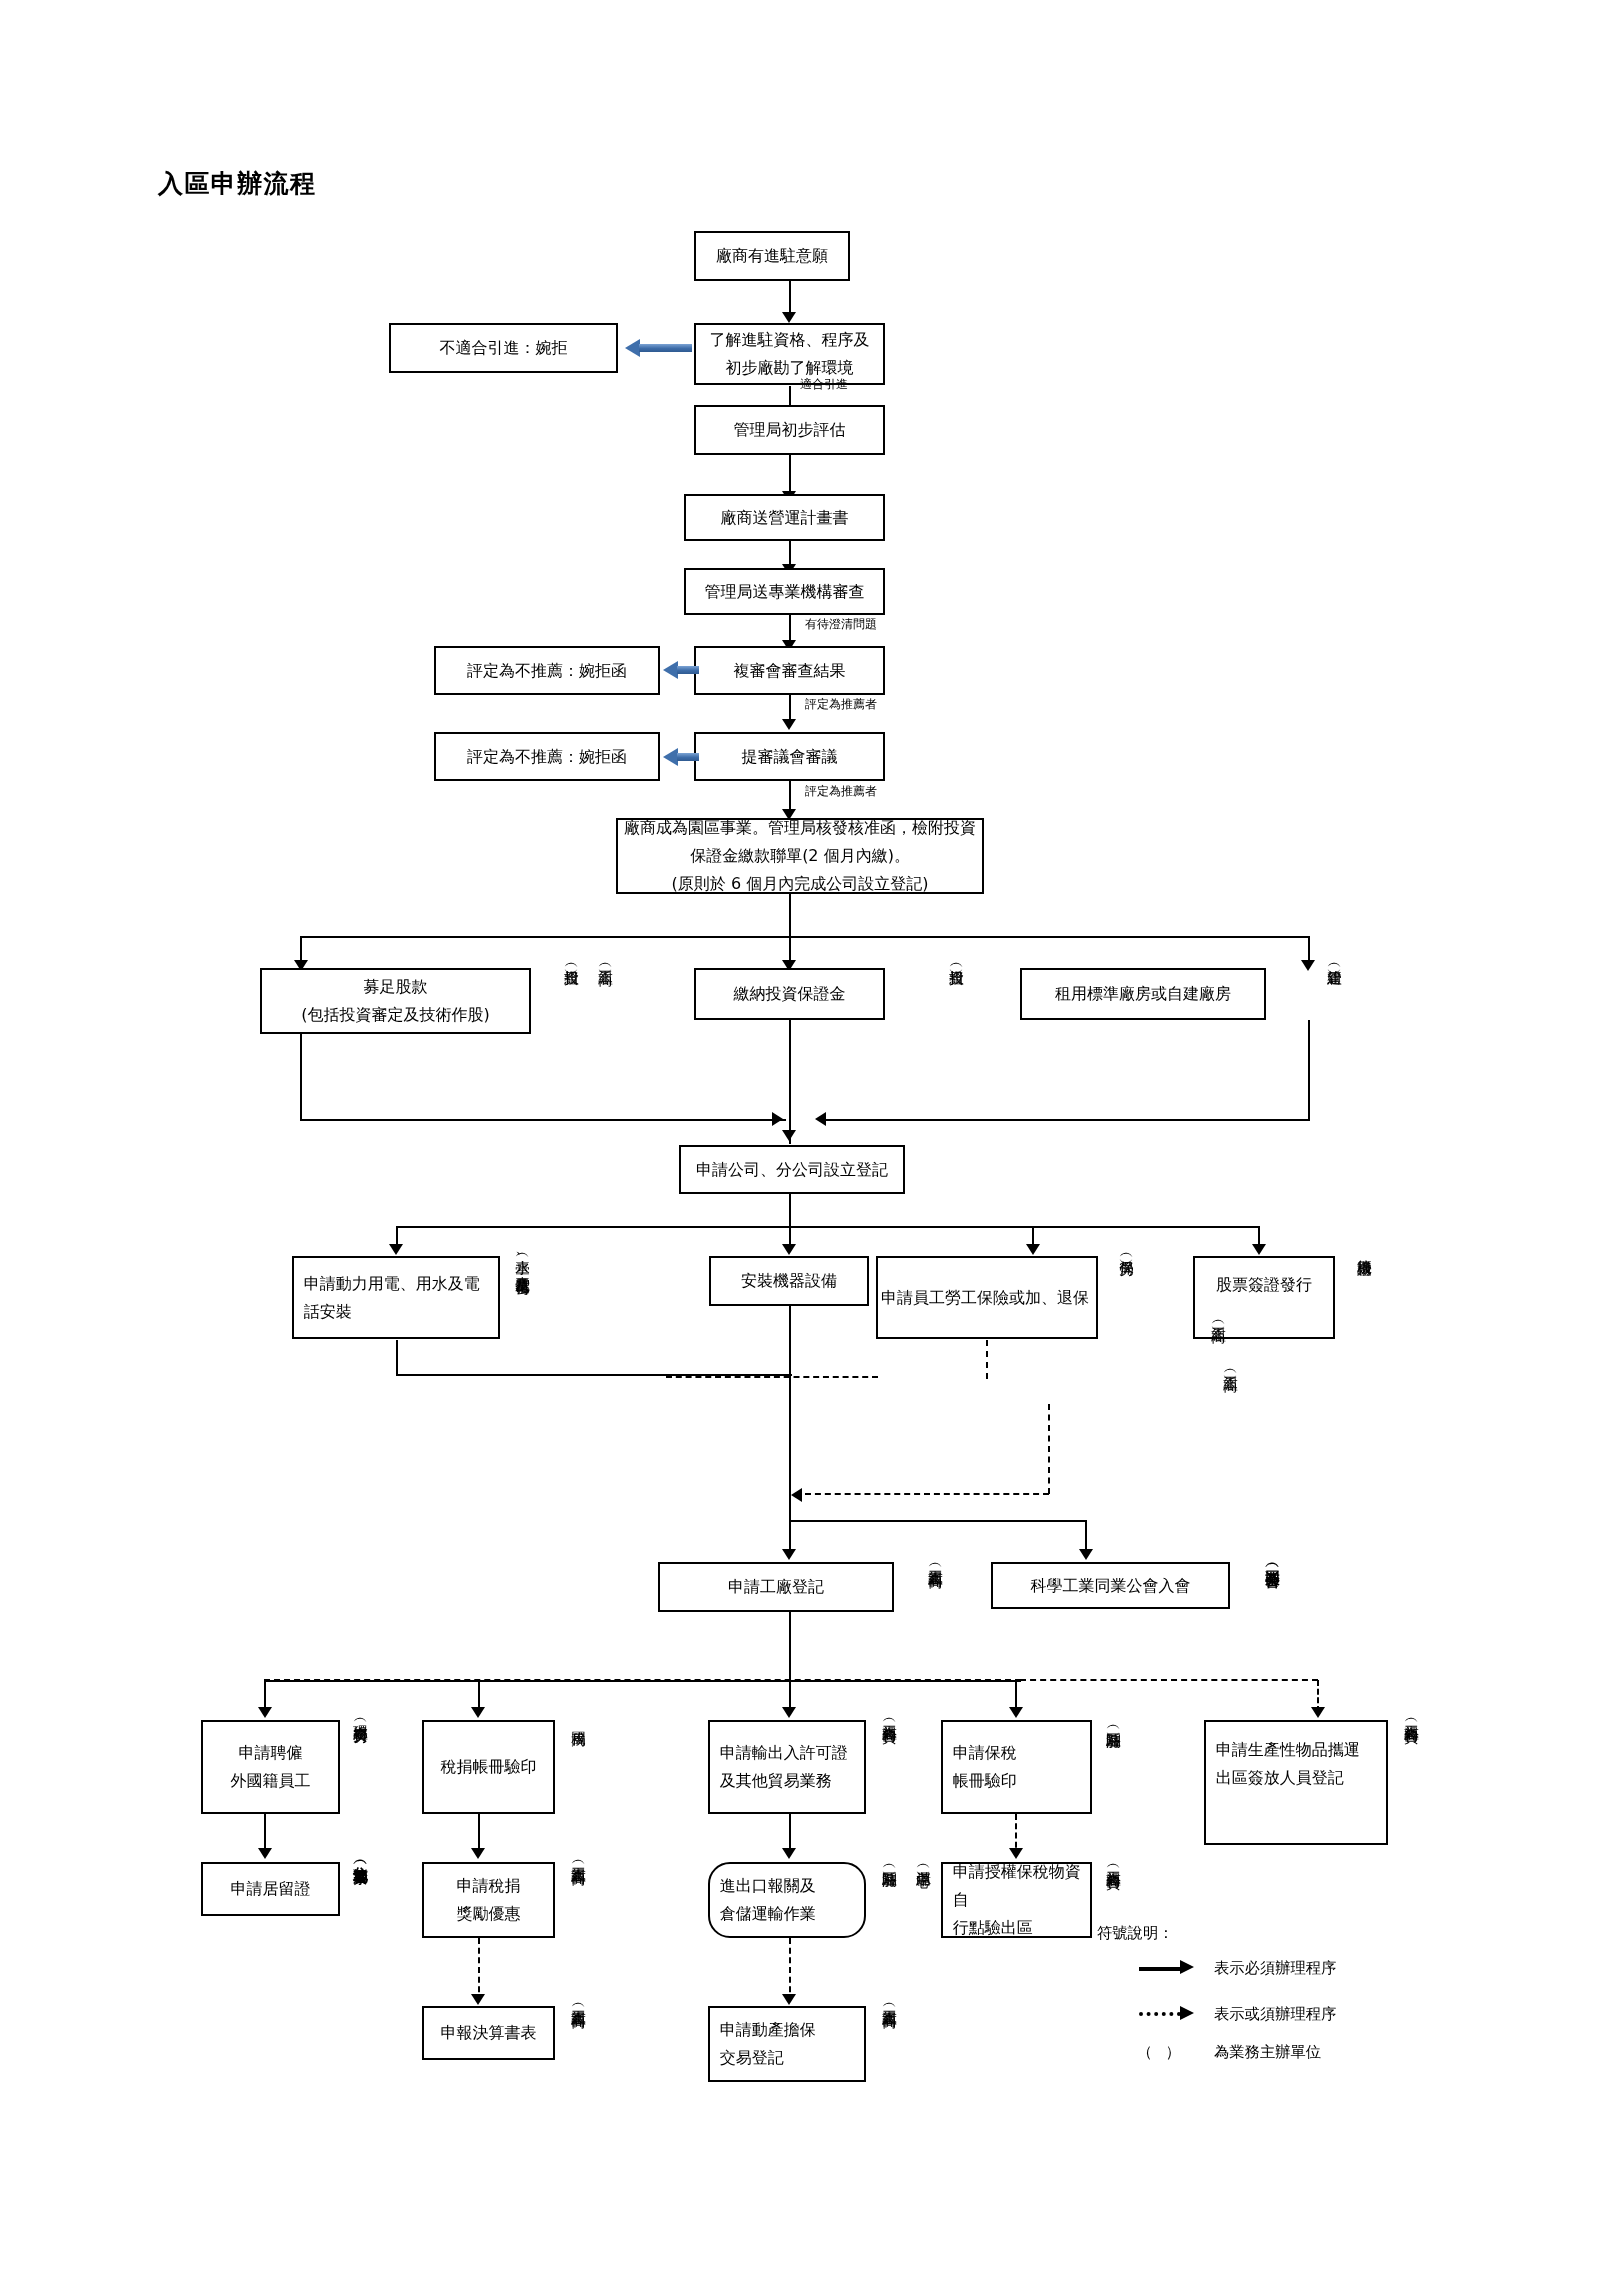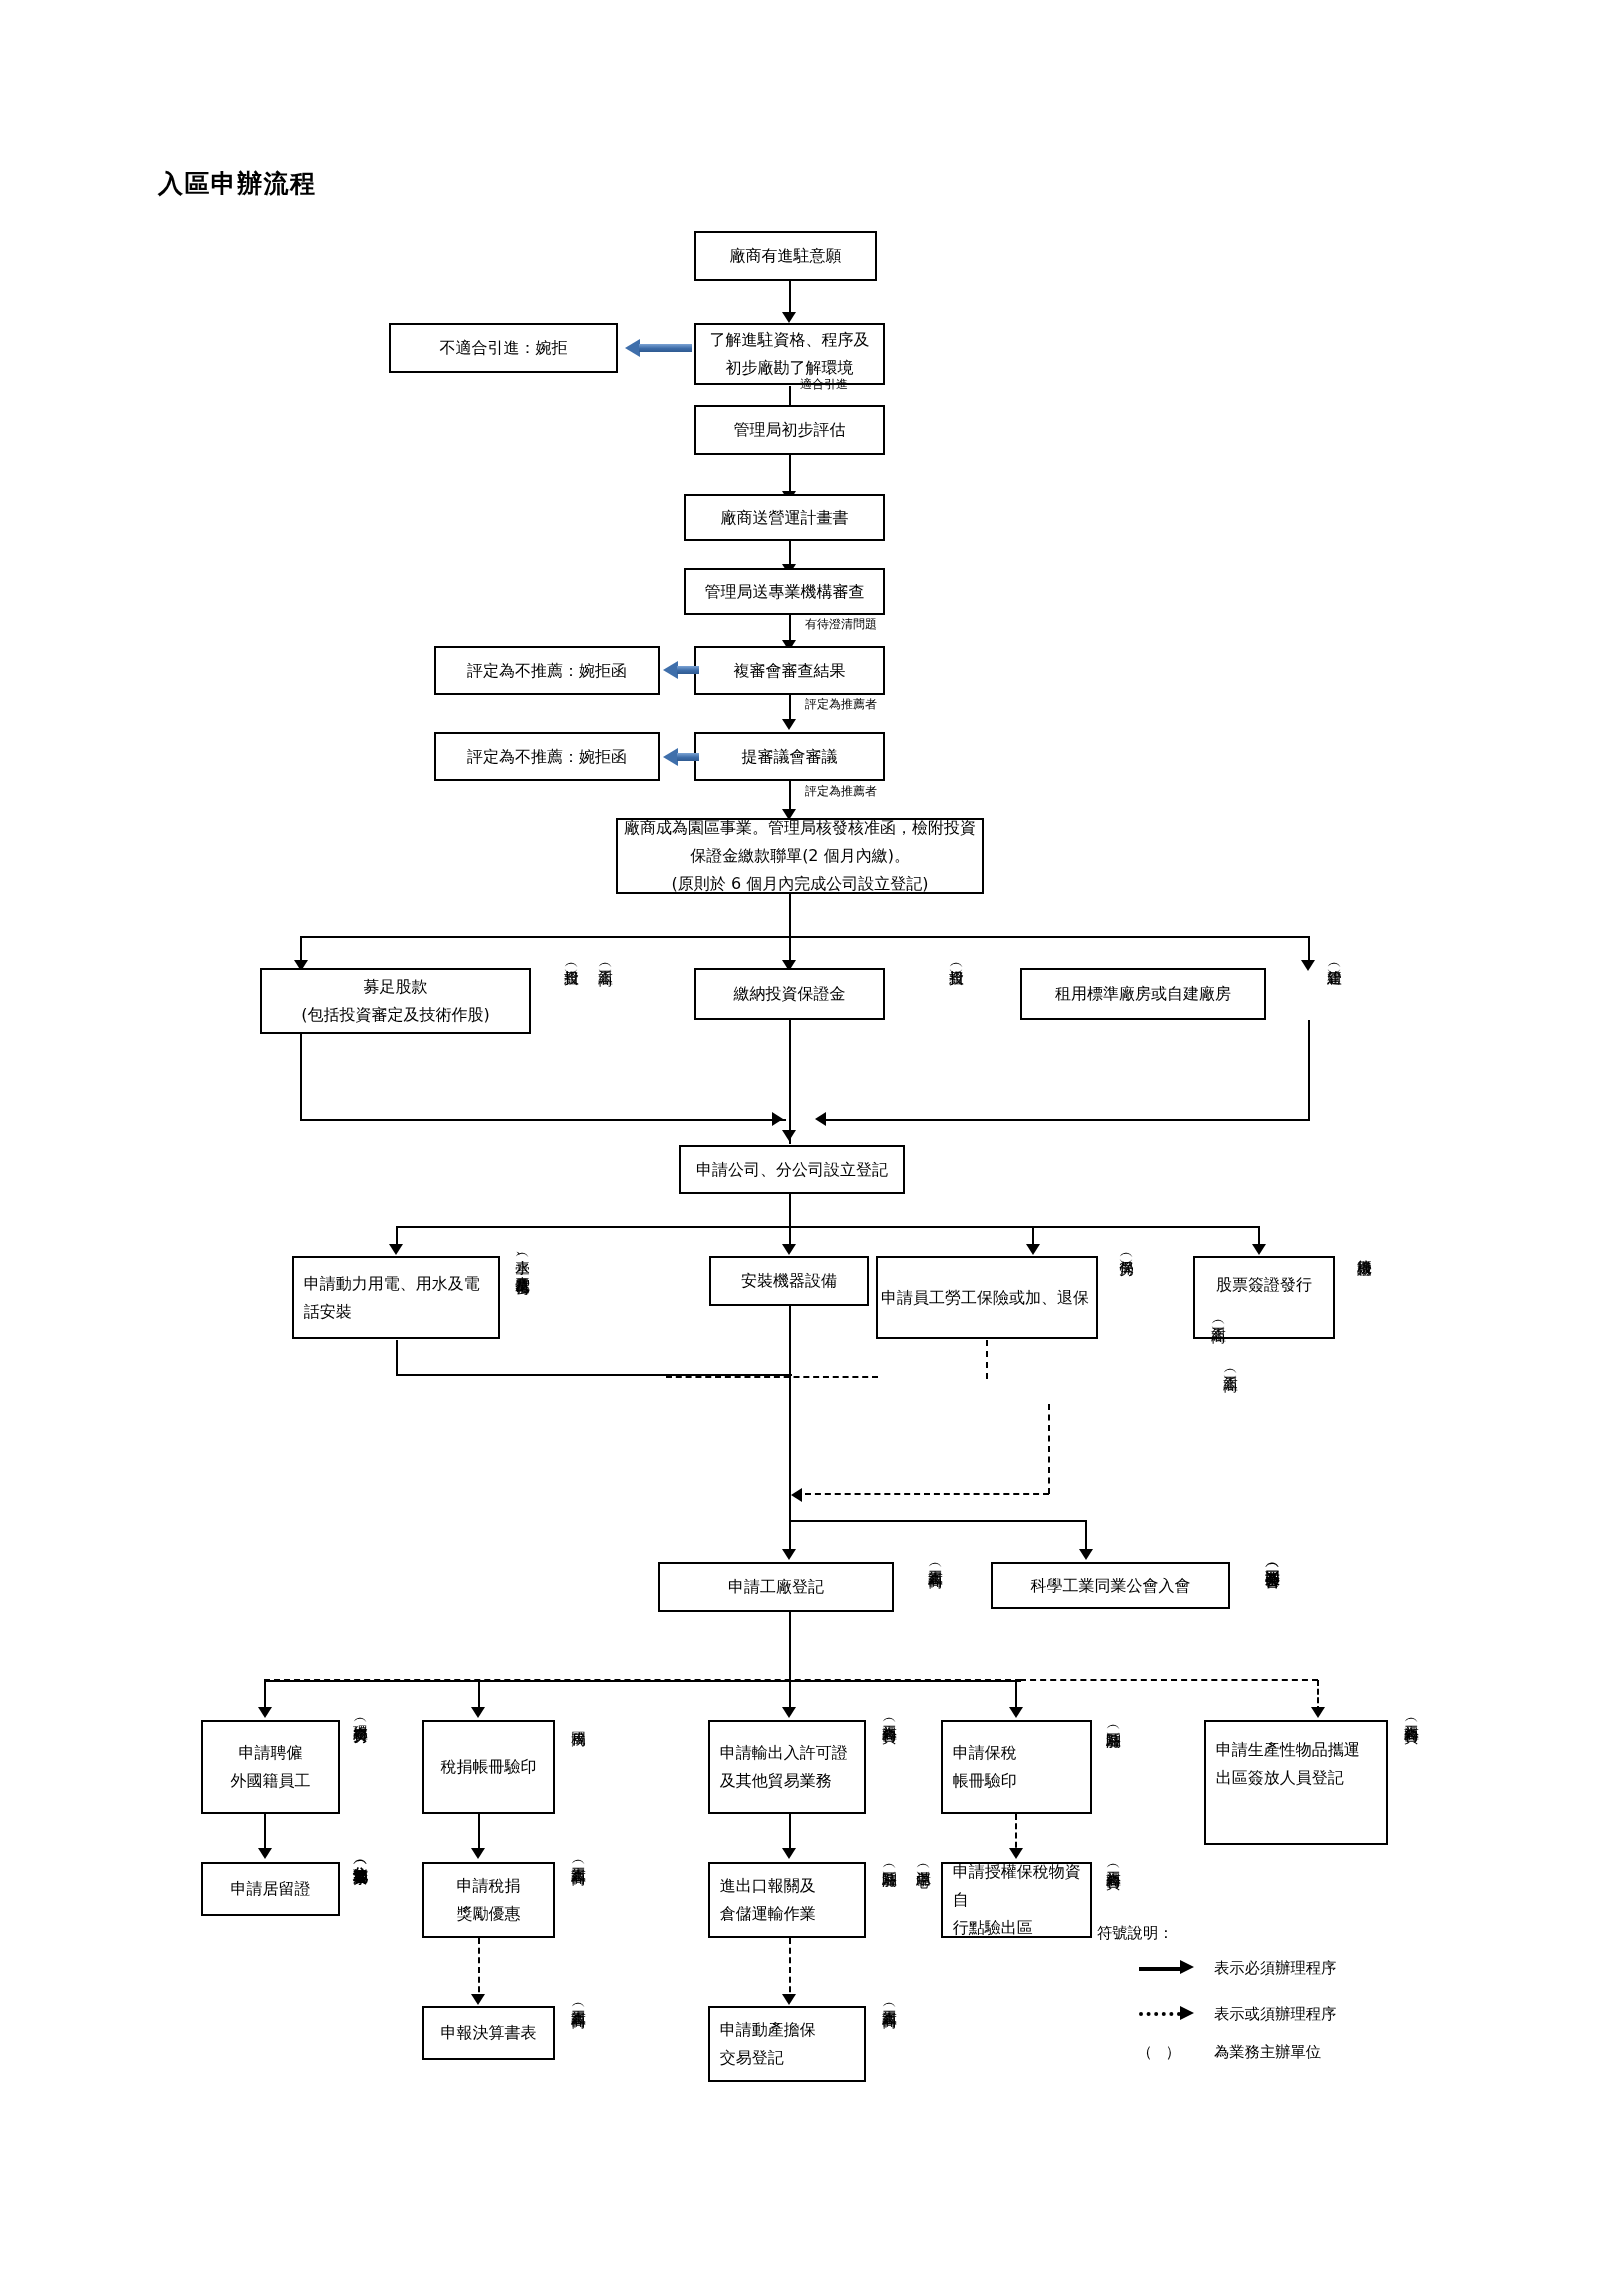--- a/index.html
+++ b/index.html
@@ -52,21 +52,21 @@
   .lg-head{position:absolute;width:0;height:0;border-top:7.6px solid transparent;
            border-bottom:7.6px solid transparent;border-left:14px solid #000;}
 </style>
 </head>
 <body>
 
 <div id="page">
 
   <div class="title" style="left:158px;top:167px;">入區申辦流程</div>
 
-  <div class="box" style="left:694px;top:231px;width:183px;height:50px;">
+  <div class="box" style="left:694px;top:231px;width:156px;height:50px;">
       <span class="txt">廠商有進駐意願</span>
     </div>
   <div class="ln vln" style="left:789px;top:281px;height:36px;"></div>
   <div class="adown" style="left:782px;top:312px;"></div>
 
   <div class="box" style="left:694px;top:323px;width:191px;height:62px;white-space:pre-line;"><span class="txt">了解進駐資格、程序及
 初步廠勘了解環境</span></div>
   <div class="box" style="left:389px;top:323px;width:229px;height:50px;">
       <span class="txt">不適合引進：婉拒</span>
     </div>
@@ -296,21 +296,21 @@
   <div class="vlabel bold" style="left:353px;top:1855px;">（住地警察局）</div>
 
   <div class="ln vln" style="left:478px;top:1814px;height:42px;"></div>
   <div class="adown" style="left:471px;top:1848px;"></div>
   <div class="box" style="left:422px;top:1862px;width:133px;height:76px;white-space:pre-line;"><span class="txt">申請稅捐
 獎勵優惠</span></div>
   <div class="vlabel" style="left:571px;top:1855px;">（工商組工商科）</div>
 
   <div class="ln vln" style="left:789px;top:1814px;height:42px;"></div>
   <div class="adown" style="left:782px;top:1848px;"></div>
-  <div class="box lefttext" style="left:708px;top:1862px;width:158px;height:76px;white-space:pre-line;padding-left:9.7px;"><span class="txt">進出口報關及
+  <div class="box lefttext" style="left:708px;top:1862px;width:158px;height:76px;white-space:pre-line;padding-left:9.7px;border-radius:22px;"><span class="txt">進出口報關及
 倉儲運輸作業</span></div>
   <div class="vlabel" style="left:882px;top:1859px;">（駐區海關）</div>
   <div class="vlabel" style="left:916px;top:1859px;">（儲運中心）</div>
 
   <div class="vdash" style="left:1015px;top:1814px;height:43px;"></div>
   <div class="adown" style="left:1009px;top:1848px;"></div>
   <div class="box lefttext" style="left:941px;top:1862px;width:151px;height:76px;white-space:pre-line;padding-left:9.7px;"><span class="txt">申請授權保稅物資自
 行點驗出區</span></div>
   <div class="vlabel" style="left:1106px;top:1859px;">（工商組外貿科）</div>
 

